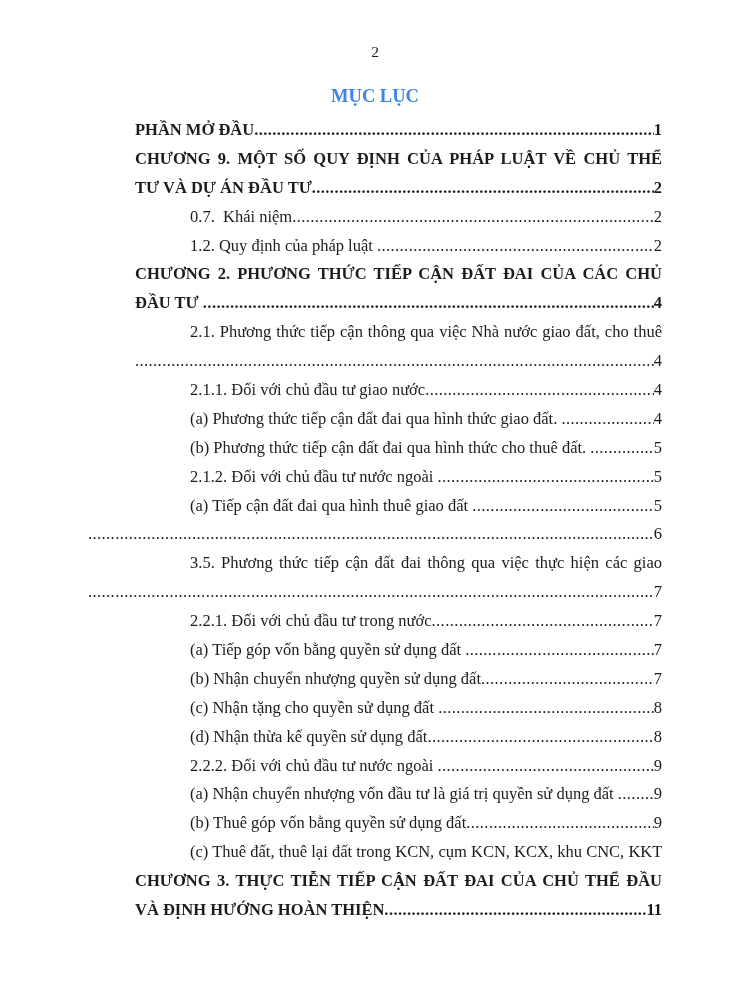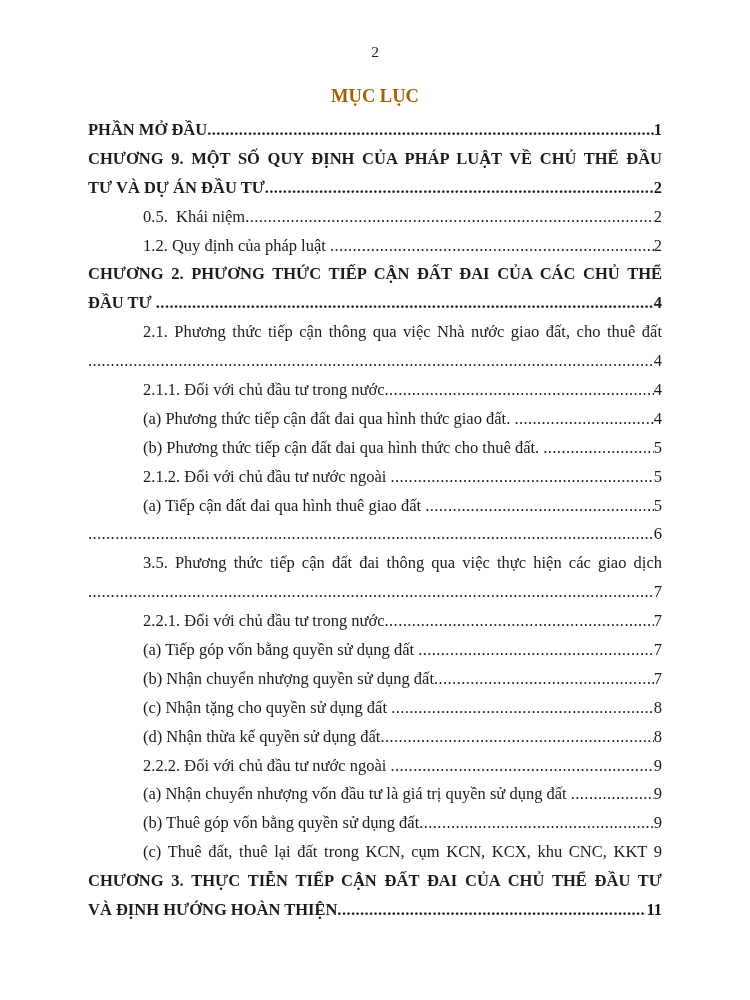--- a/index.html
+++ b/index.html
@@ -31,21 +31,21 @@
   .toc-row {
     display: flex;
     align-items: baseline;
     font-size: 16.5px;
     line-height: 28.9px;
     height: 28.9px;
     overflow: hidden;
   }
   .toc-row.bold { font-weight: bold; }
   .toc-row.indent .toc-text { padding-left: 55px; }
-  .toc-text { white-space: pre; flex: 0 0 auto; }
+  .toc-text { white-space: pre; flex: 0 0 auto; margin-left: 47px; }
   .toc-dots {
     flex: 1 1 auto;
     overflow: hidden;
     white-space: nowrap;
     min-width: 0;
   }
   .toc-dots::after {
     content: "..................................................................................................................................................................................................";
     letter-spacing: 0.4px;
   }
@@ -58,39 +58,39 @@
     text-align: justify;
     text-align-last: justify;
   }
   .toc-row.justify .toc-text { white-space: normal; padding-right: 0; }
 </style>
 </head>
 <body>
 
 <div class="page">
   <div class="page-number">2</div>
-  <div class="doc-title" style="color: #a16207;">MỤC LỤC</div>
+  <div class="doc-title" style="color: #3b82f6;">MỤC LỤC</div>
   <nav class="toc" id="toc">
       <div class="toc-row bold">
     <span class="toc-text">PHẦN MỞ ĐẦU</span>
     <span class="toc-dots"></span>
     <span class="toc-page">1</span>
   </div>
       <div class="toc-row bold justify">
     <span class="toc-text">CHƯƠNG 9. MỘT SỐ QUY ĐỊNH CỦA PHÁP LUẬT VỀ CHỦ THỂ ĐẦU</span>
     <span class="toc-dots no-dots"></span>
     <span class="toc-page"></span>
   </div>
       <div class="toc-row bold">
     <span class="toc-text">TƯ VÀ DỰ ÁN ĐẦU TƯ</span>
     <span class="toc-dots"></span>
     <span class="toc-page">2</span>
   </div>
       <div class="toc-row indent">
-    <span class="toc-text">0.5.  Khái niệm</span>
+    <span class="toc-text">0.7.  Khái niệm</span>
     <span class="toc-dots"></span>
     <span class="toc-page">2</span>
   </div>
       <div class="toc-row indent">
     <span class="toc-text">1.2. Quy định của pháp luật </span>
     <span class="toc-dots"></span>
     <span class="toc-page">2</span>
   </div>
       <div class="toc-row bold justify">
     <span class="toc-text">CHƯƠNG 2. PHƯƠNG THỨC TIẾP CẬN ĐẤT ĐAI  CỦA CÁC CHỦ THỂ</span>
@@ -106,21 +106,21 @@
     <span class="toc-text">2.1. Phương thức tiếp cận thông qua việc Nhà nước giao đất, cho thuê đất</span>
     <span class="toc-dots no-dots"></span>
     <span class="toc-page"></span>
   </div>
       <div class="toc-row">
     <span class="toc-text"></span>
     <span class="toc-dots"></span>
     <span class="toc-page">4</span>
   </div>
       <div class="toc-row indent">
-    <span class="toc-text">2.1.1. Đối với chủ đầu tư trong nước</span>
+    <span class="toc-text">2.1.1. Đối với chủ đầu tư giao nước</span>
     <span class="toc-dots"></span>
     <span class="toc-page">4</span>
   </div>
       <div class="toc-row indent">
     <span class="toc-text">(a) Phương thức tiếp cận đất đai qua hình thức giao đất. </span>
     <span class="toc-dots"></span>
     <span class="toc-page">4</span>
   </div>
       <div class="toc-row indent">
     <span class="toc-text">(b) Phương thức tiếp cận đất đai qua hình thức cho thuê đất. </span>

